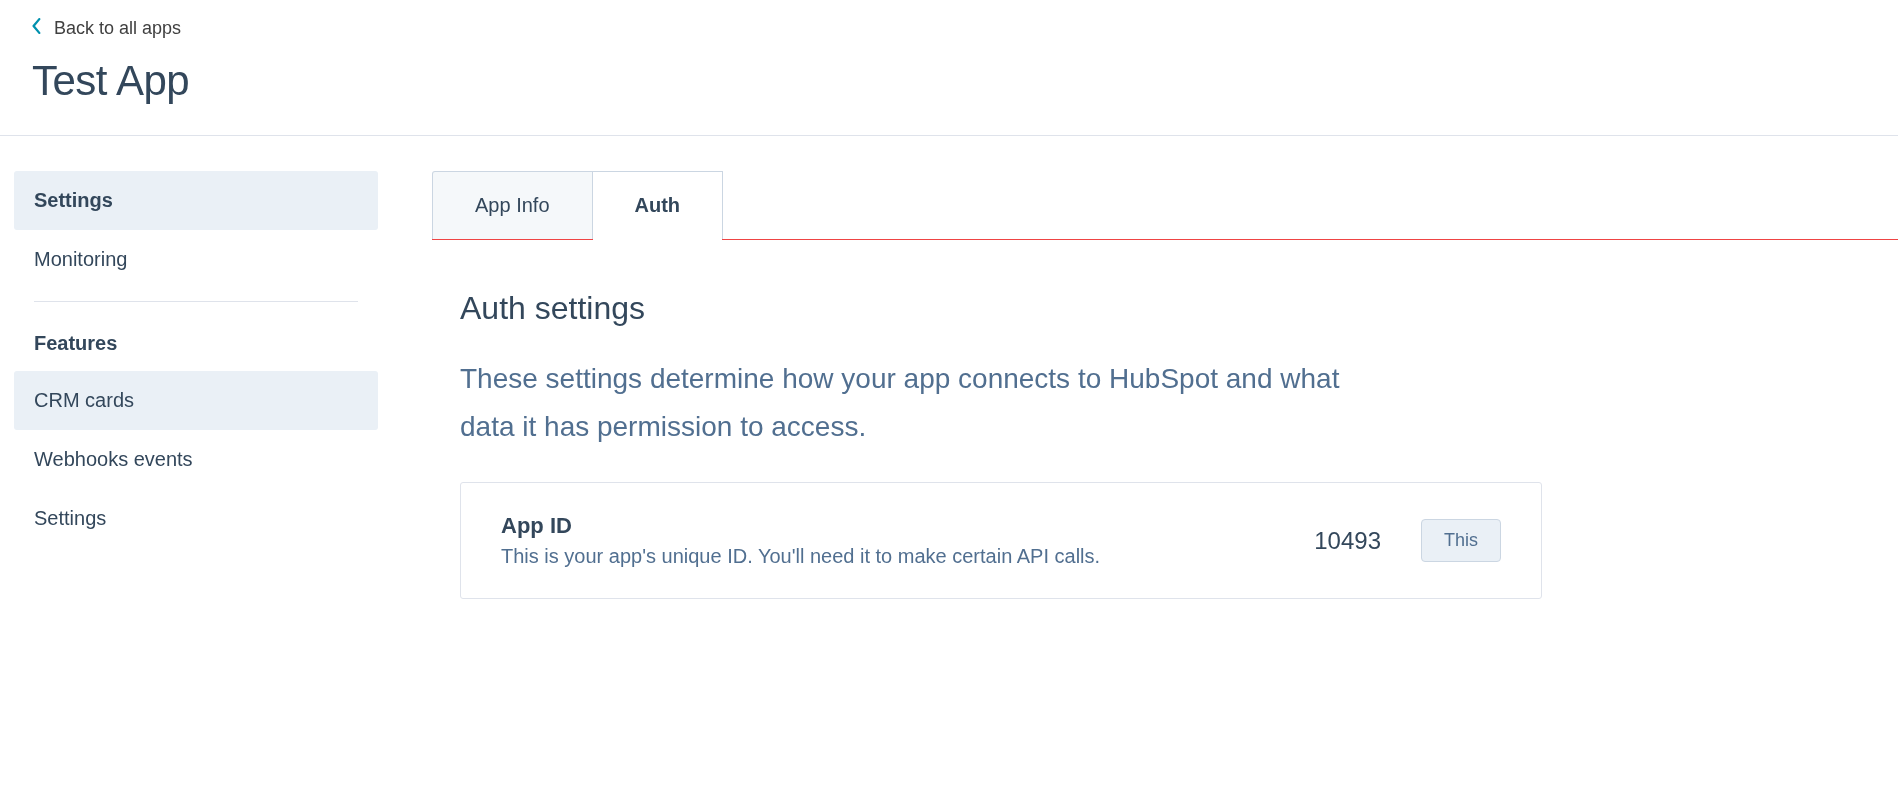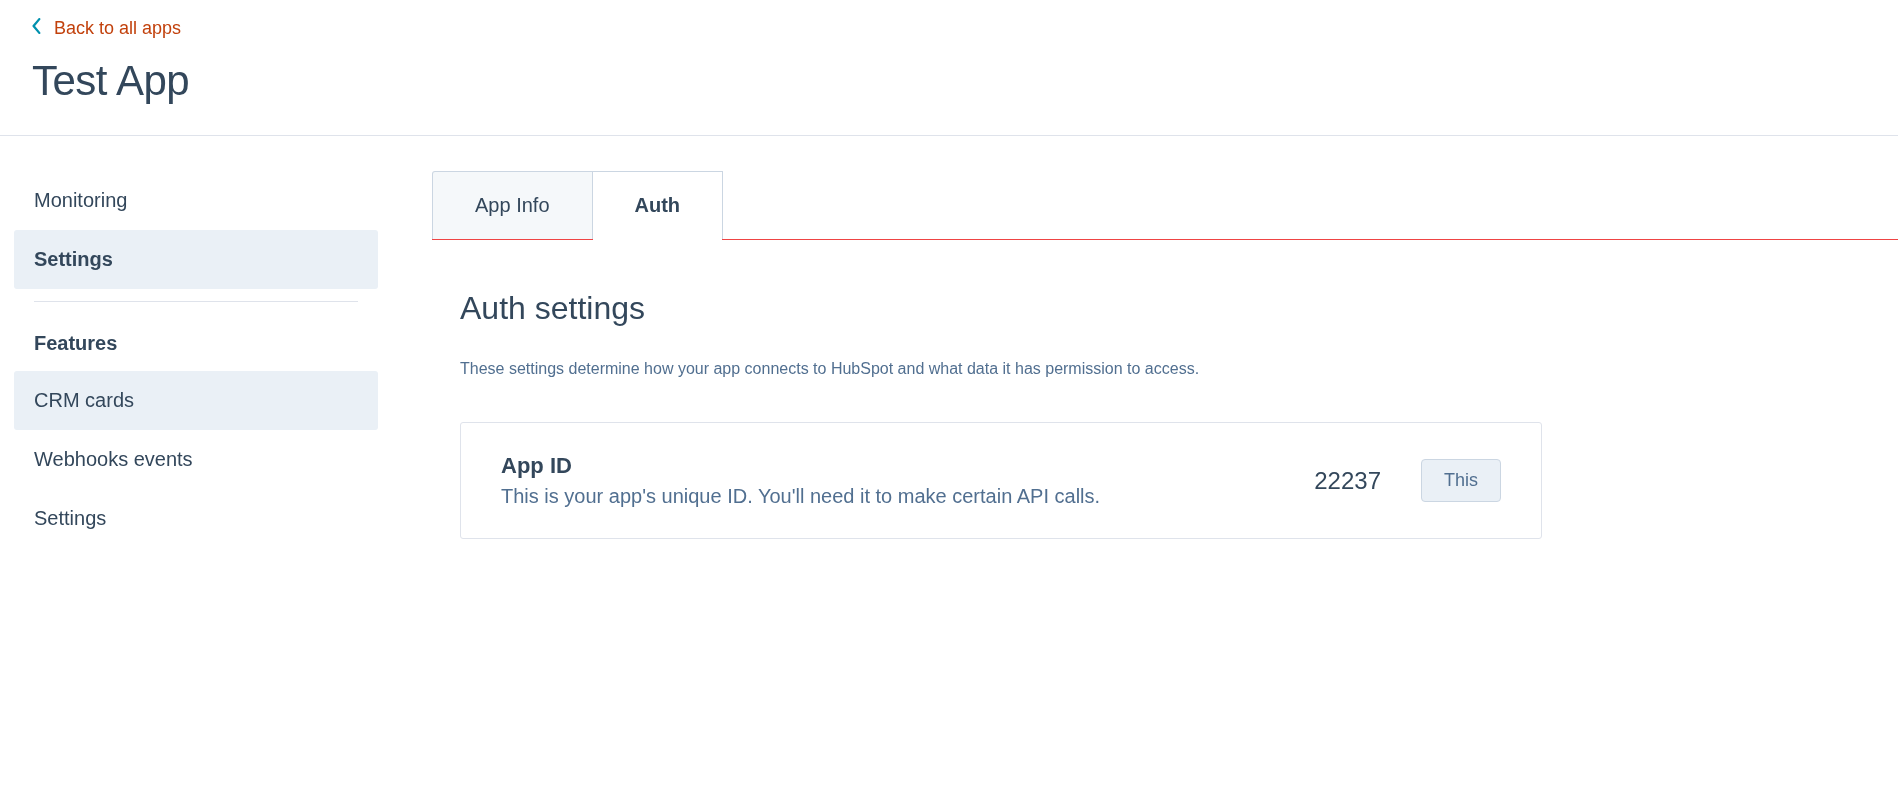--- a/index.html
+++ b/index.html
@@ -15,21 +15,21 @@
     .page {
       width: 100%;
     }
     .header {
       padding: 18px 32px 30px 32px;
       border-bottom: 1px solid #dfe3eb;
     }
     .back-link {
       display: inline-flex;
       align-items: center;
-      color: #c2410c;
+      color: #404040;
       font-size: 18px;
       font-weight: 400;
       cursor: pointer;
       text-decoration: none;
       gap: 12px;
     }
     .back-link svg {
       width: 10px;
       height: 16px;
     }
@@ -116,25 +116,25 @@
     .section {
       padding: 50px 0 0 28px;
     }
     .section-title {
       font-size: 32px;
       font-weight: 400;
       color: #33475b;
       margin-bottom: 28px;
     }
     .section-desc {
-      font-size: 16px;
+      font-size: 28px;
       color: #516f90;
       line-height: 1.7;
       max-width: 880px;
-      margin-bottom: 40px;
+      margin-bottom: 32px;
     }
     .card {
       border: 1px solid #dfe3eb;
       border-radius: 3px;
       padding: 30px 40px;
       display: flex;
       align-items: center;
       gap: 40px;
       max-width: 1082px;
     }
@@ -177,25 +177,25 @@
           <polyline points="6,1 1,7 6,13"></polyline>
         </svg>
       </span>
       <span>Back to all apps</span>
     </a>
     <h1 class="app-title">Test App</h1>
   </div>
 
   <div class="content-wrapper">
     <nav class="sidebar">
+      <div class="sidebar-item selected">
+        <span>Settings</span>
+      </div>
       <div class="sidebar-item">
         <span>Monitoring</span>
-      </div>
-      <div class="sidebar-item selected">
-        <span>Settings</span>
       </div>
       <hr class="sidebar-divider">
       <div class="sidebar-heading">Features</div>
       <div class="sidebar-item active-hover">
         <span>CRM cards</span>
       </div>
       <div class="sidebar-item">
         <span>Webhooks events</span>
       </div>
       <div class="sidebar-item">
@@ -215,21 +215,21 @@
 
       <section class="section">
         <h2 class="section-title">Auth settings</h2>
         <p class="section-desc">These settings determine how your app connects to HubSpot and what data it has permission to access.</p>
 
         <div class="card">
           <div class="card-text">
             <div class="card-title">App ID</div>
             <div class="card-desc">This is your app's unique ID. You'll need it to make certain API calls.</div>
           </div>
-          <div class="card-value">22237</div>
+          <div class="card-value">10493</div>
           <button class="copy-button">
             <span>This</span>
           </button>
         </div>
       </section>
     </main>
   </div>
 </div>
 
 </body></html>

